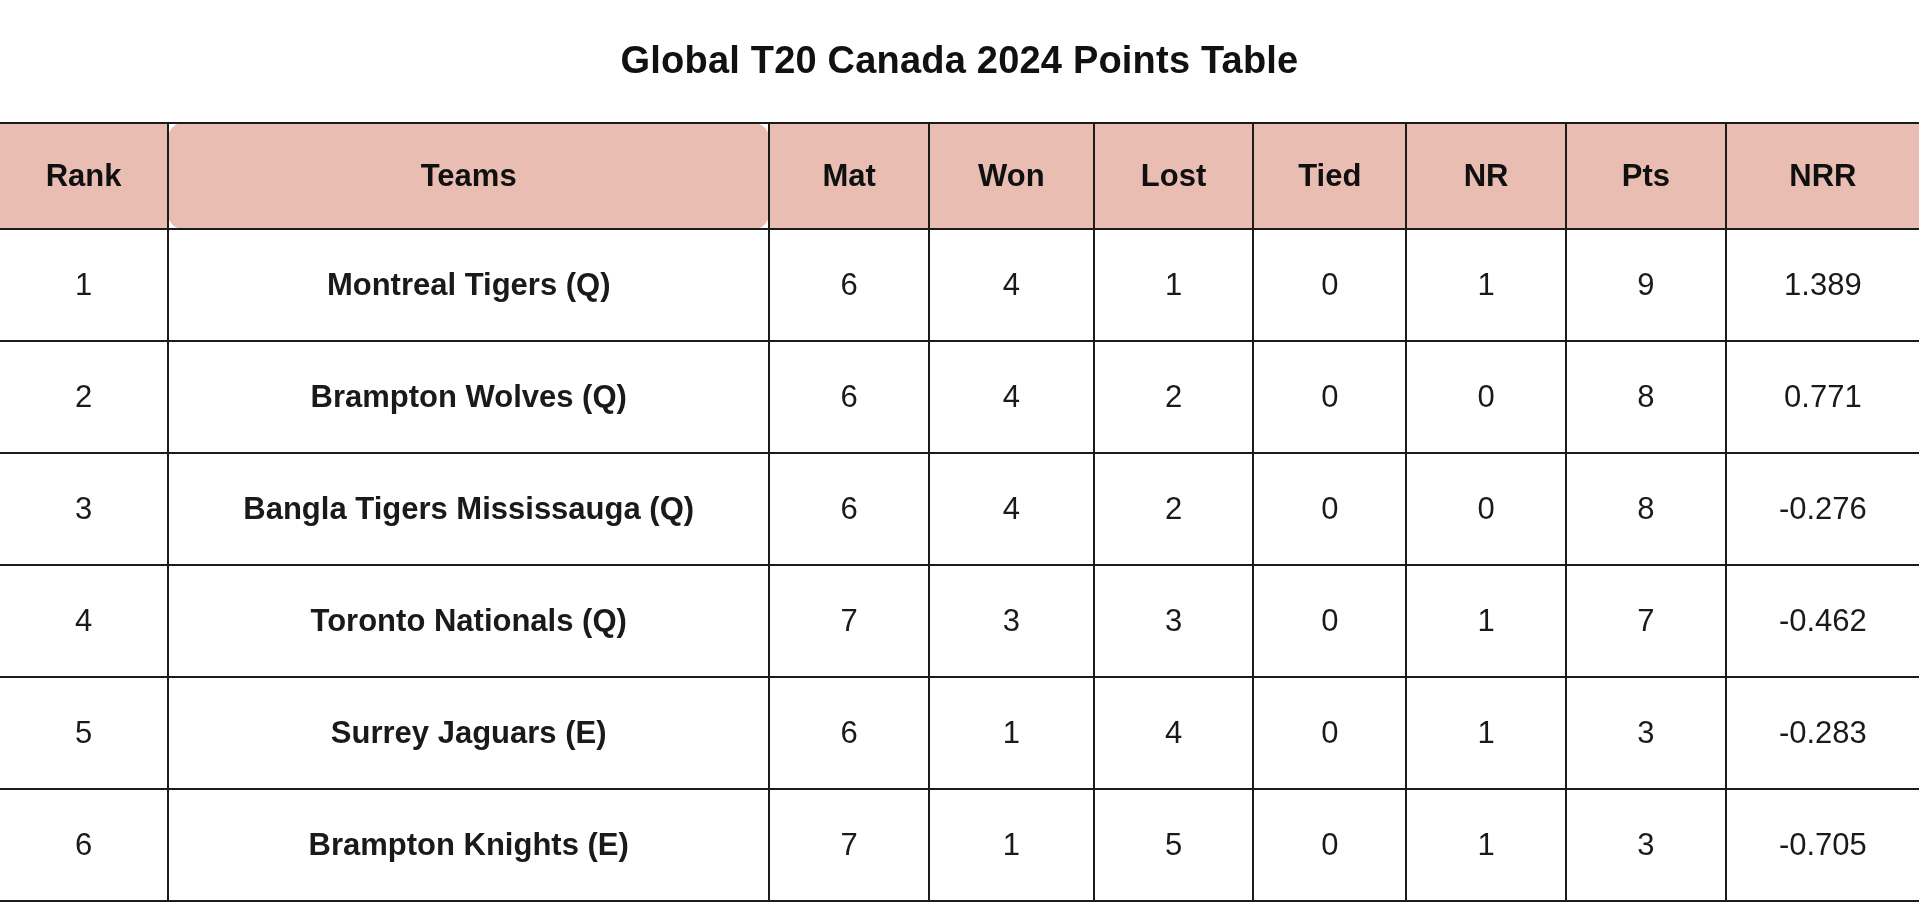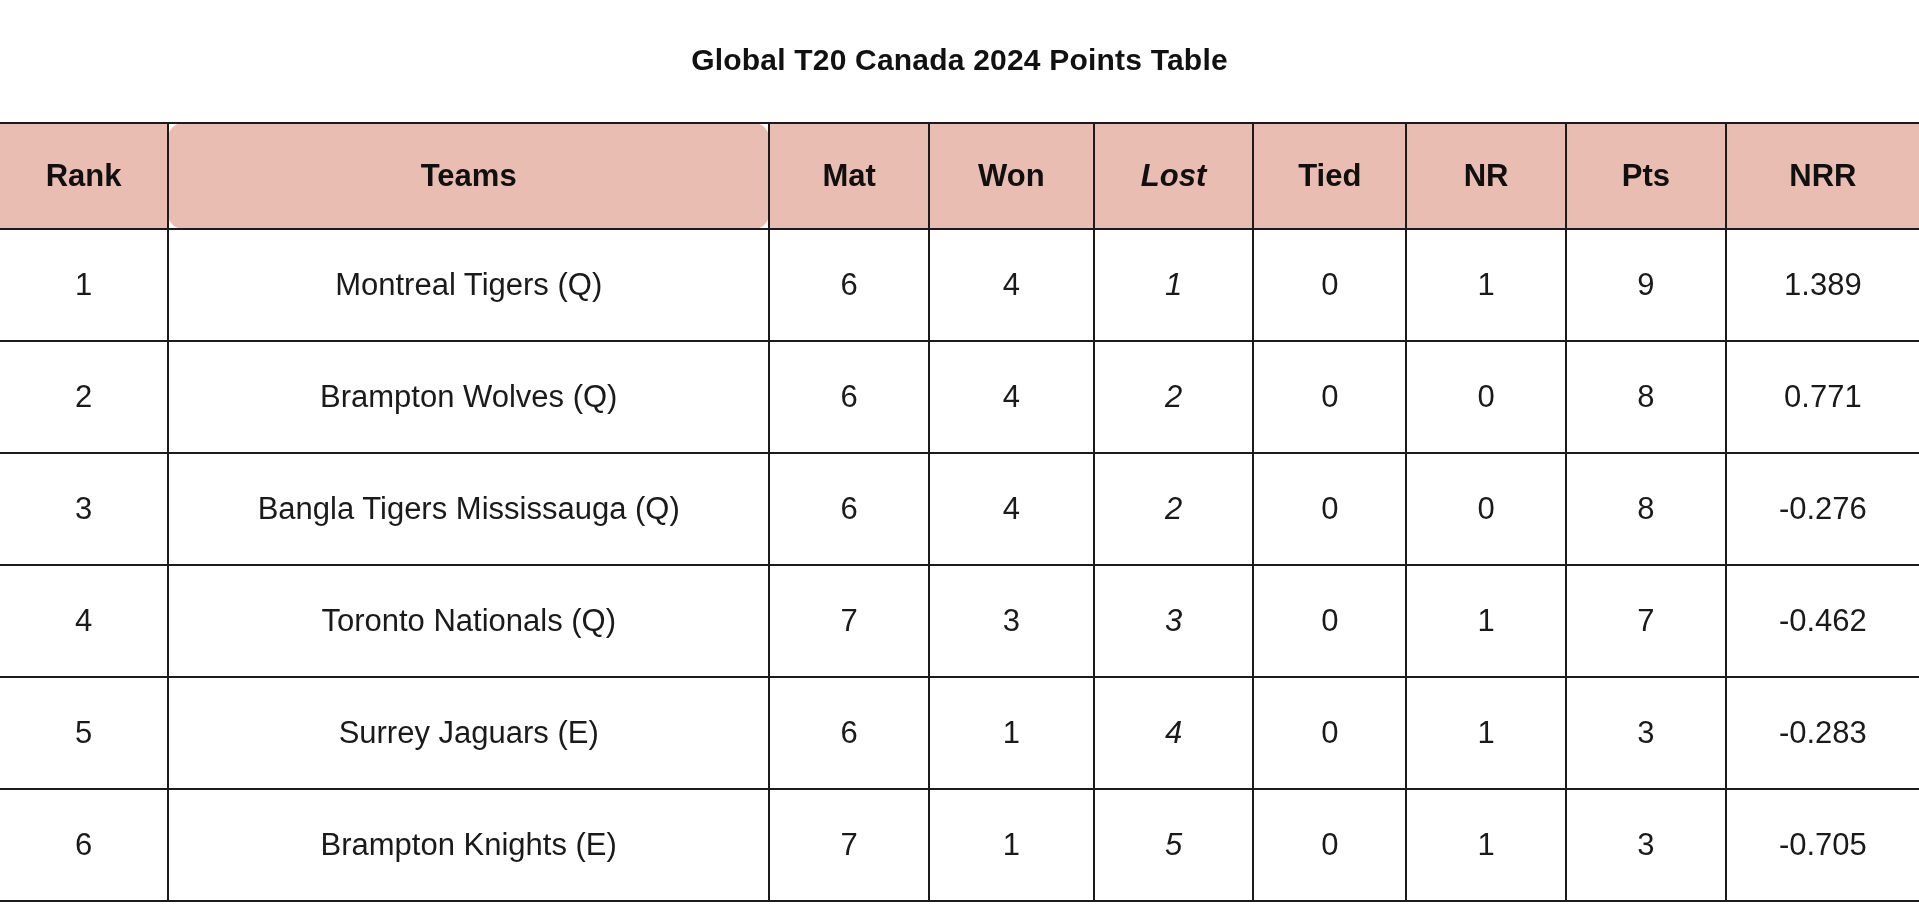--- a/index.html
+++ b/index.html
@@ -18,21 +18,21 @@
   .page {
     position: relative;
     width: 1919px;
     height: 911px;
     background: #ffffff;
     box-sizing: border-box;
   }
 
   .title {
     text-align: center;
-    font-size: 30px;
+    font-size: 38px;
     font-weight: bold;
     color: #111111;
     letter-spacing: 0.2px;
     padding-top: 40px;
     padding-bottom: 0;
     margin: 0;
     line-height: 40px;
   }
 
   .table-wrap {
@@ -71,34 +71,34 @@
     font-weight: bold;
     height: 104px;
     color: #101010;
   }
 
   
   .col-rank   { width: 140px; }
   .col-teams  { width: 502px; }
   .col-mat    { width: 132px; }
   .col-won    { width: 136px; }
-  .col-lost   { width: 132px; font-style: italic; }
+  .col-lost   { width: 132px; }
   .col-tied   { width: 126px; }
   .col-nr     { width: 132px; }
   .col-pts    { width: 132px; }
   .col-nrr    { width: 161px; }
 
   th.col-teams, td.team-cell {
     text-align: left;
     padding-left: 16px;
     border-radius: 15px;
   }
 
   td.team-cell {
-    font-weight: normal;
+    font-weight: bold;
     white-space: nowrap;
   }
 
   td.rank-cell {
     font-weight: normal;
   }
 
   tbody tr:last-child td {
     border-bottom: 2px solid #1b1b1b;
   }

